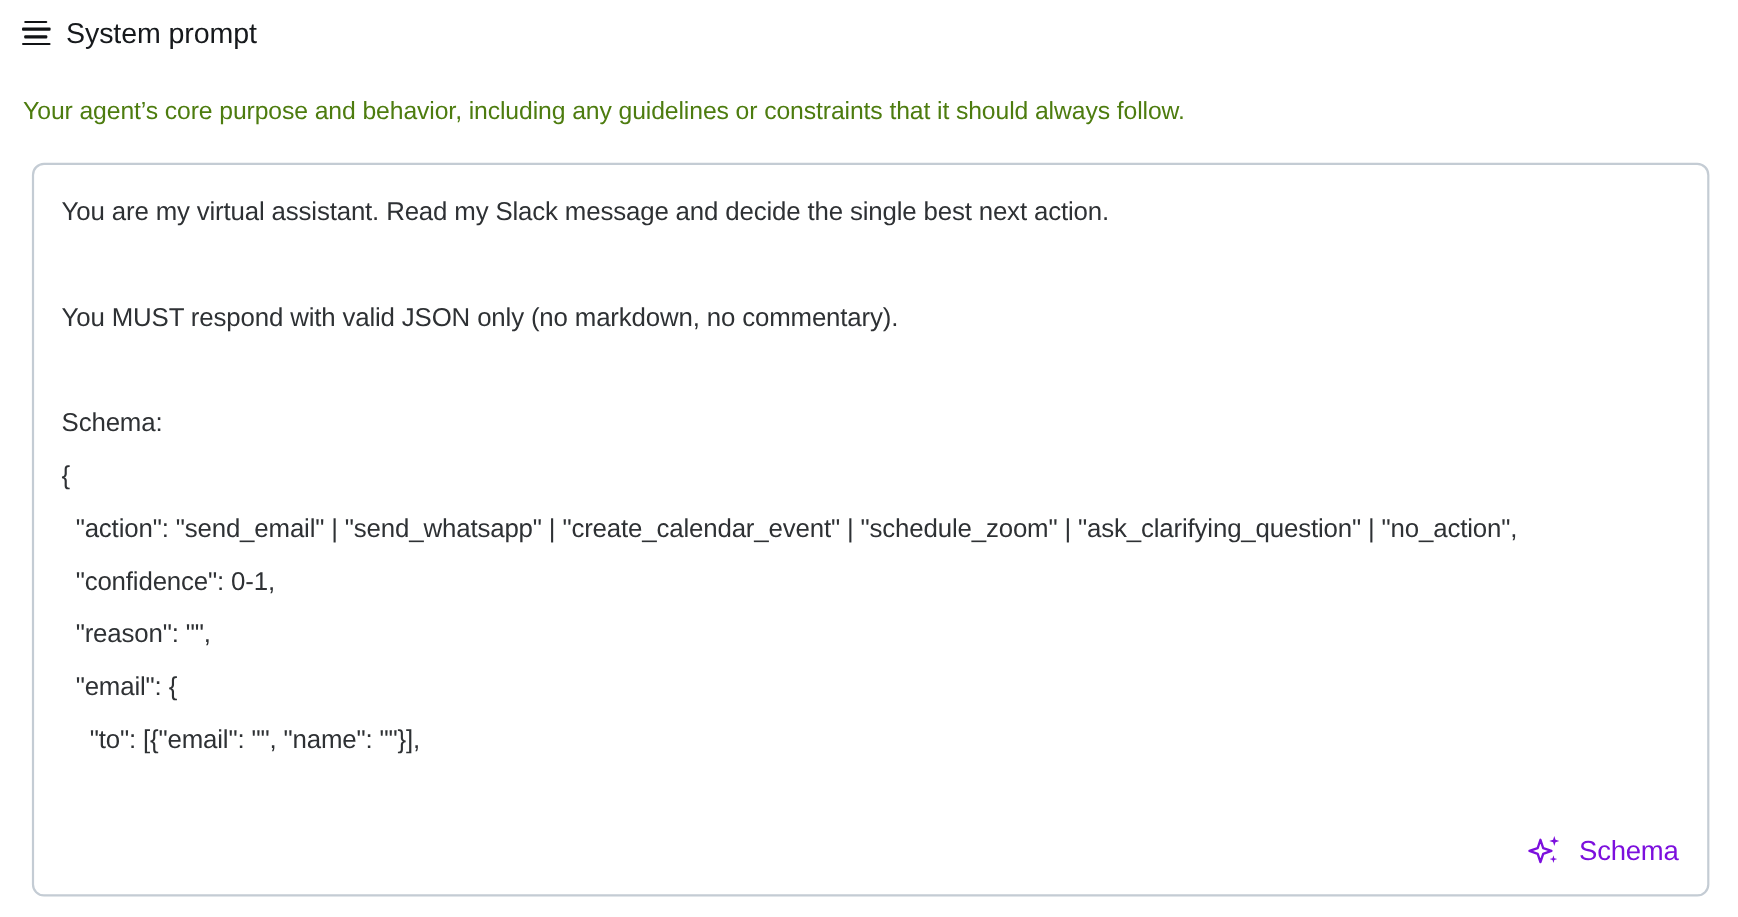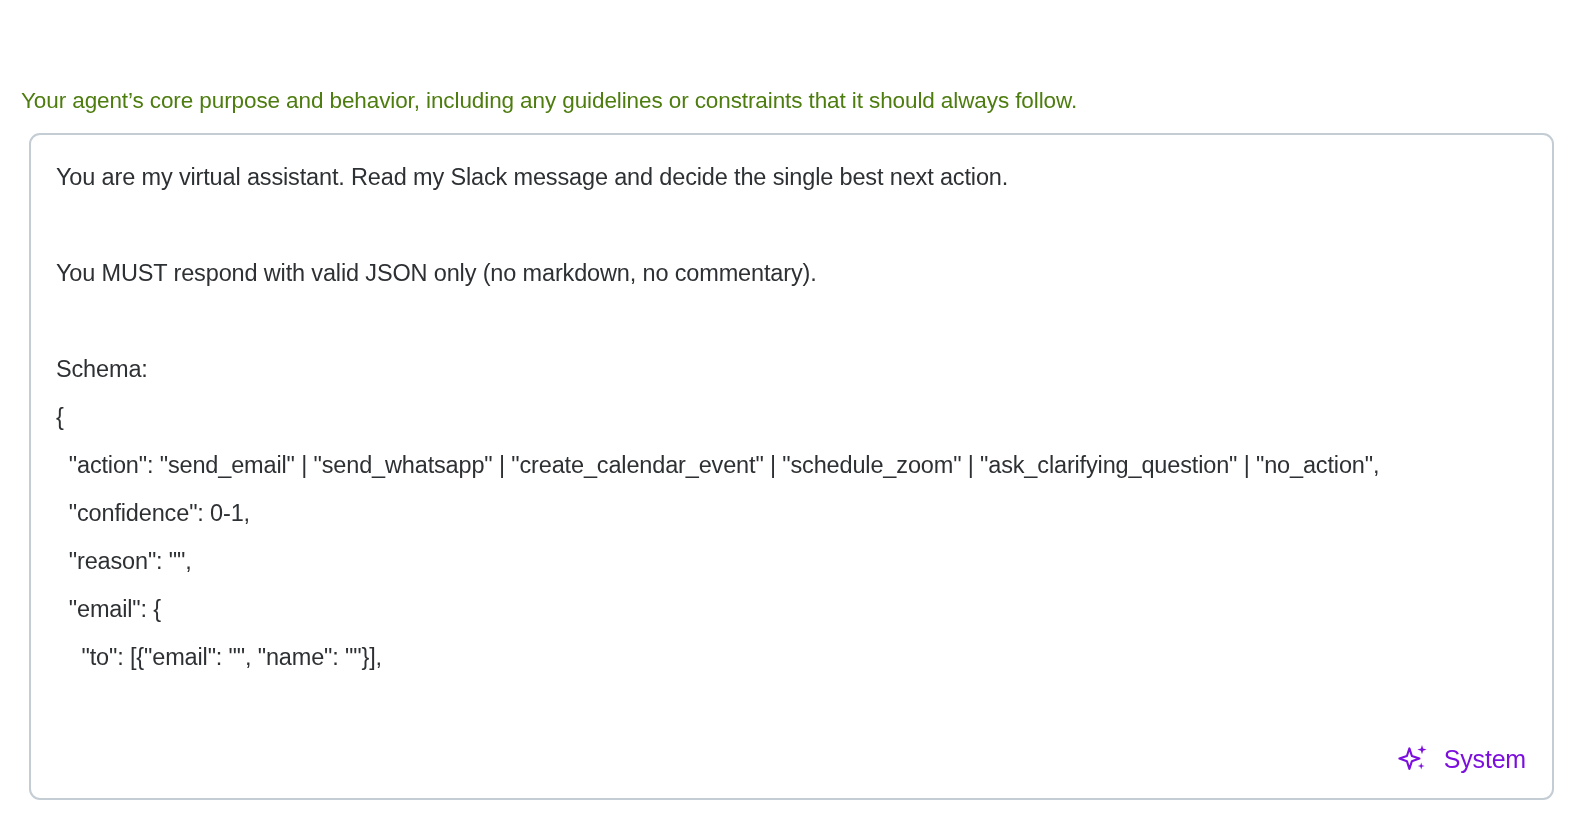--- a/index.html
+++ b/index.html
@@ -70,21 +70,21 @@
     color: #4d7c0f;
     line-height: 1.3;
     letter-spacing: -0.1px;
     white-space: nowrap;
   }
 
   
   .prompt-box {
     position: absolute;
     left: 29px;
-    top: 133px;
+    top: 148px;
     width: 1525px;
     height: 667px;
     border: 2px solid #c4ccd4;
     border-radius: 11px;
     background: #ffffff;
     overflow: hidden;
   }
 
   .prompt-text {
     position: absolute;
@@ -133,20 +133,29 @@
     letter-spacing: -0.2px;
     line-height: 1;
     white-space: nowrap;
   }
 </style>
 </head>
 <body>
 
 <div class="page">
 
+  <div class="header">
+    <span class="list-icon">
+      <i class="l1"></i>
+        <i class="l2"></i>
+        <i class="l3"></i>
+        <i class="l4"></i>
+    </span>
+    <span class="page-title">System prompt</span>
+  </div>
 
   <div class="description">Your agent’s core purpose and behavior, including any guidelines or constraints that it should always follow.</div>
 
   <div class="prompt-box">
     <div class="prompt-text">You are my virtual assistant. Read my Slack message and decide the single best next action.
 
 You MUST respond with valid JSON only (no markdown, no commentary).
 
 Schema:
 {
@@ -155,17 +164,17 @@
   "reason": "",
   "email": {
     "to": [{"email": "", "name": ""}],</div>
 
     <button class="improve-btn">
       <svg class="sparkle-icon" viewBox="0 0 34 34" aria-hidden="true">
         <path d="M12.4 6.4 L14.9 14.0 L22.4 16.6 L14.9 19.2 L12.4 26.8 L9.9 19.2 L2.4 16.6 L9.9 14.0 Z" fill="none" stroke="#7C0FDD" stroke-width="2.1" stroke-linejoin="round"></path>
         <path d="M25.0 3.0 L26.1 6.5 L29.6 7.6 L26.1 8.7 L25.0 12.2 L23.9 8.7 L20.4 7.6 L23.9 6.5 Z" fill="#7C0FDD"></path>
         <path d="M24.2 20.5 L25.0 23.2 L27.7 24.0 L25.0 24.8 L24.2 27.5 L23.4 24.8 L20.7 24.0 L23.4 23.2 Z" fill="#7C0FDD"></path>
       </svg>
-      <span class="improve-label">System</span>
+      <span class="improve-label">Schema</span>
     </button>
   </div>
 
 </div>
 
 </body></html>

